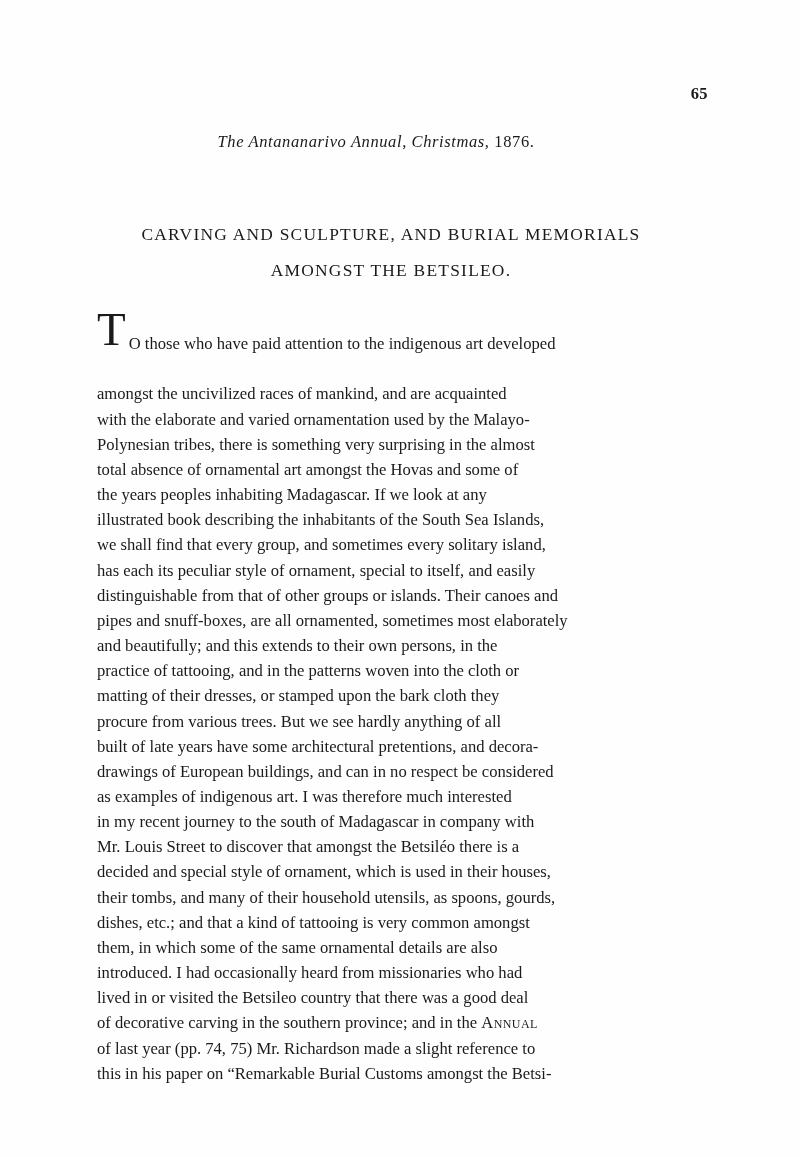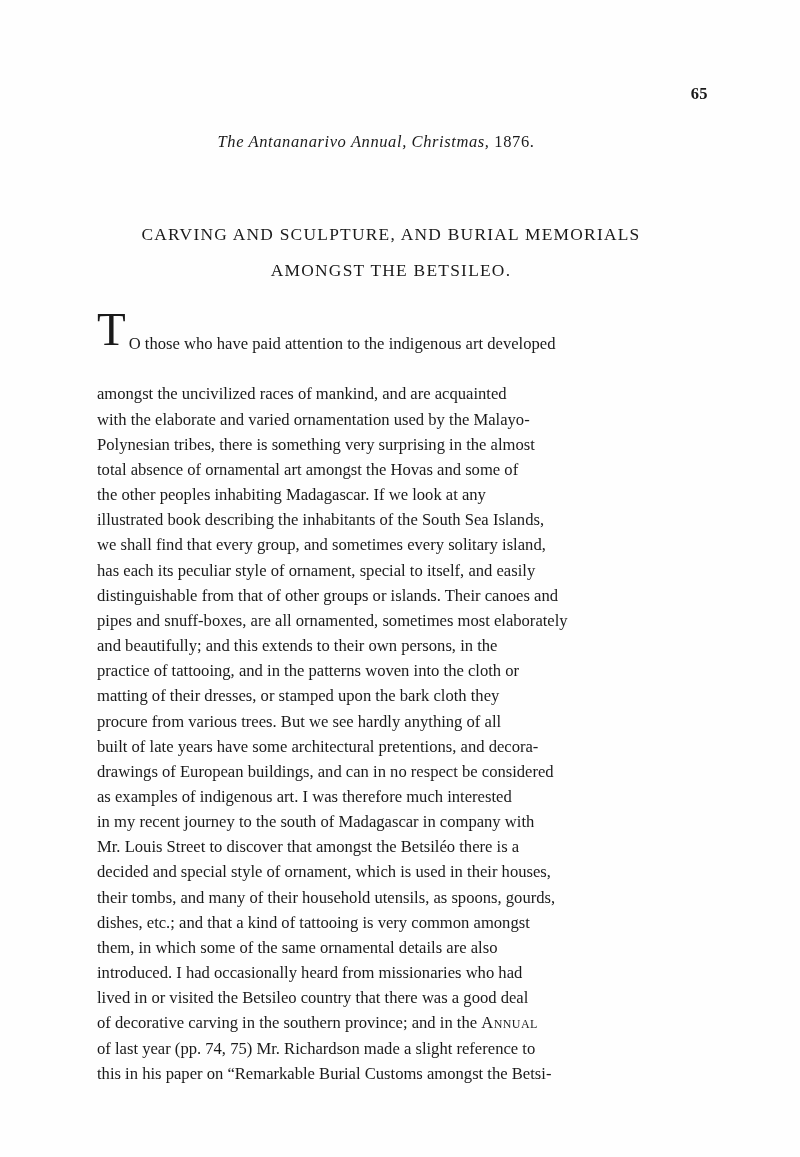--- a/index.html
+++ b/index.html
@@ -140,21 +140,21 @@
       <span class="dropcap">T</span>
       <span class="first-lines">
         <span class="ln j">O those who have paid attention to the indigenous art developed</span>
       </span>
       <span class="first-lines">
         <span class="ln j">amongst the uncivilized races of mankind, and are acquainted</span>
       </span>
       <span class="ln j">with the elaborate and varied ornamentation used by the Malayo-</span>
       <span class="ln j">Polynesian tribes, there is something very surprising in the almost</span>
       <span class="ln j">total absence of ornamental art amongst the Hovas and some of</span>
-      <span class="ln j">the other peoples inhabiting Madagascar.  If we look at any</span>
+      <span class="ln j">the years peoples inhabiting Madagascar.  If we look at any</span>
       <span class="ln j">illustrated book describing the inhabitants of the South Sea Islands,</span>
       <span class="ln j">we shall find that every group, and sometimes every solitary island,</span>
       <span class="ln j">has each its peculiar style of ornament, special to itself, and easily</span>
       <span class="ln j">distinguishable from that of other groups or islands.  Their canoes and</span>
       <span class="ln j">pipes and snuff-boxes, are all ornamented, sometimes most elaborately</span>
       <span class="ln j">and beautifully; and this extends to their own persons, in the</span>
       <span class="ln j">practice of tattooing, and in the patterns woven into the cloth or</span>
       <span class="ln j">matting of their dresses, or stamped upon the bark cloth they</span>
       <span class="ln j">procure from various trees.  But we see hardly anything of all</span>
       <span class="ln j">built of late years have some architectural pretentions, and decora-</span>

